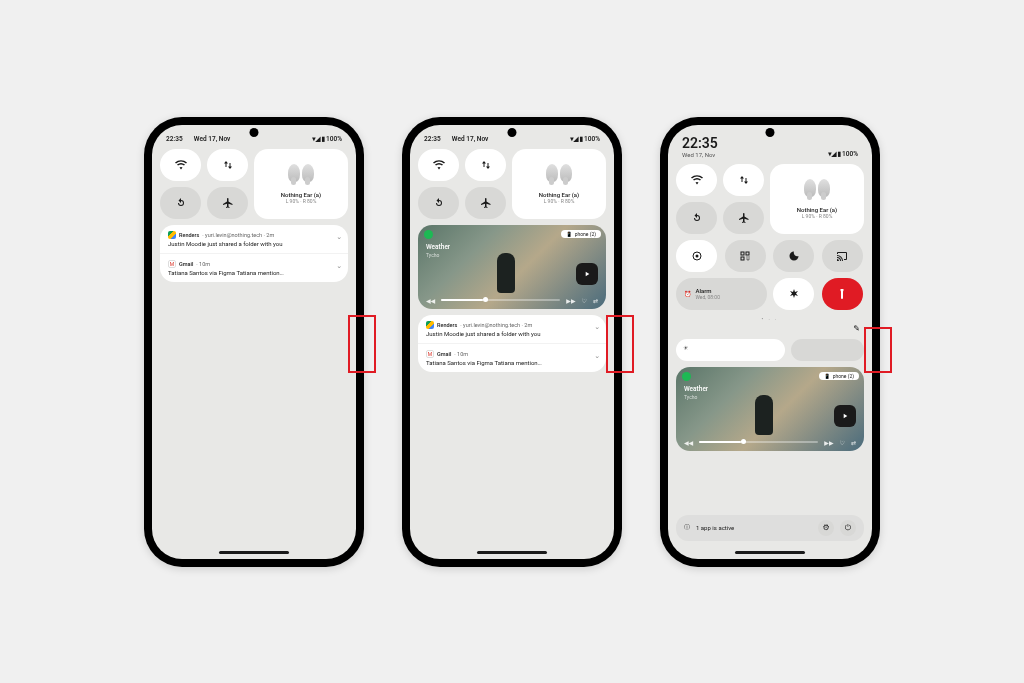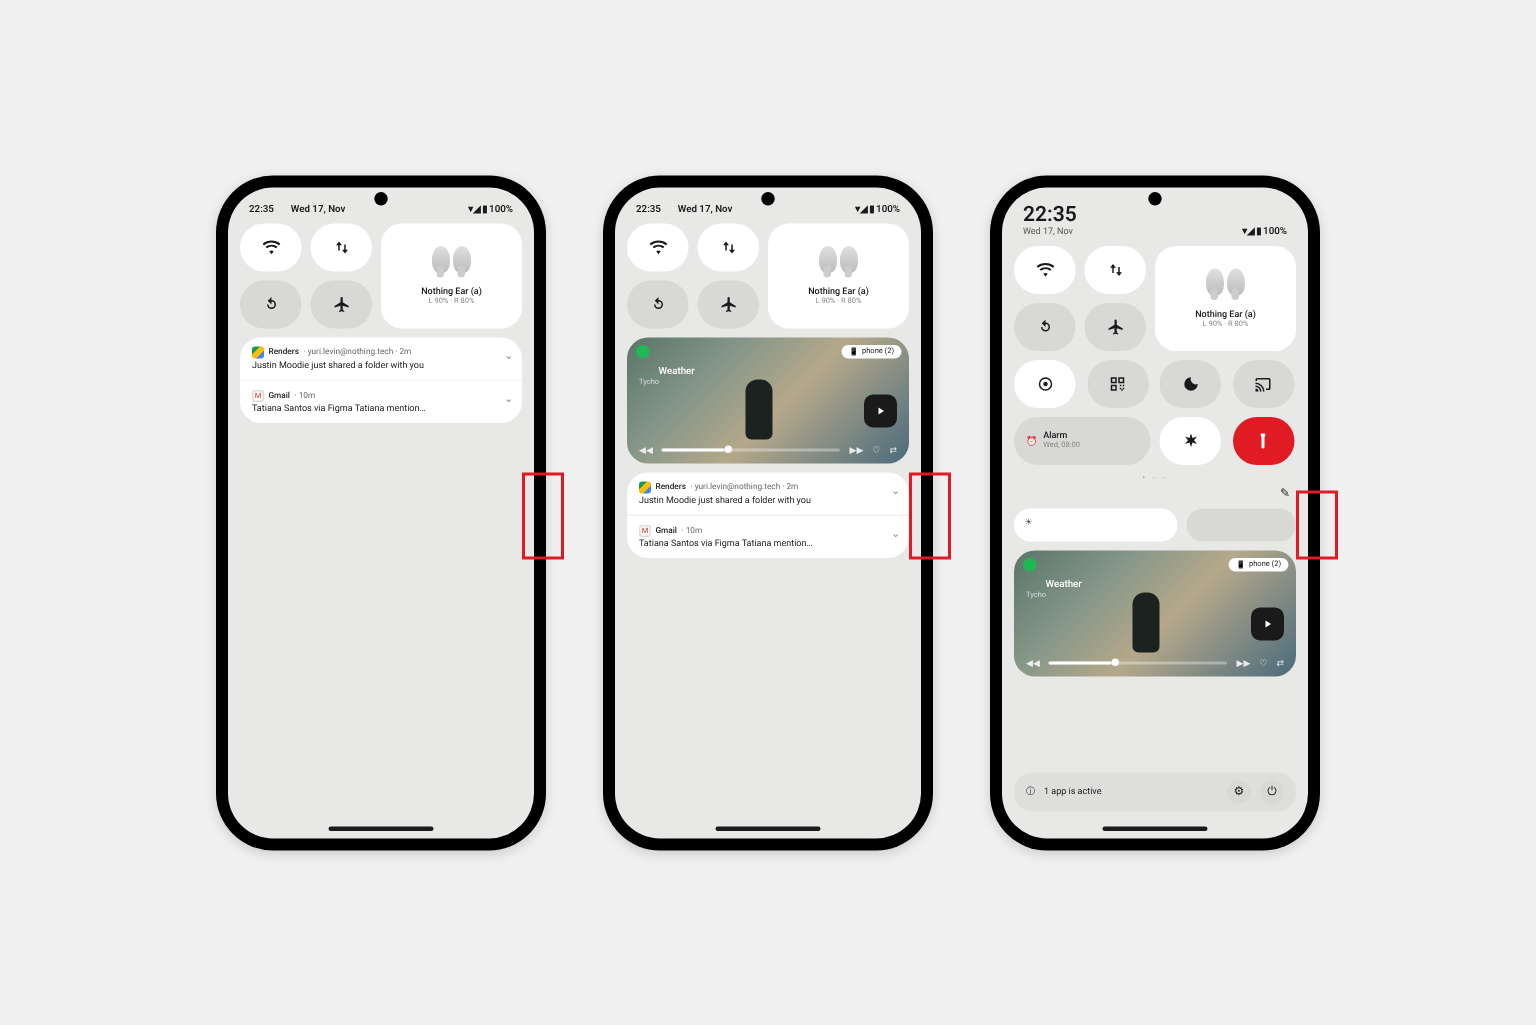--- a/index.html
+++ b/index.html
@@ -73,21 +73,21 @@
   .notif .chev{position:absolute;right:6px;top:8px;color:#888;font-size:7px;}
   .icon-sm{width:8px;height:8px;display:inline-flex;align-items:center;justify-content:center;border-radius:2px;}
   .icon-drive{background:linear-gradient(135deg,#0f9d58 33%,#ffbb00 33% 66%,#4285f4 66%);}
   .icon-gmail{background:#fff;border:1px solid #ddd;}
   
   .media{position:relative;border-radius:14px;overflow:hidden;margin-top:2px;height:84px;
     background:linear-gradient(135deg,#5a7568 0%,#869789 30%,#b5a88a 55%,#4a6b7c 100%);}
   .media .figure{position:absolute;left:42%;top:28px;width:18px;height:40px;background:#1c2220;border-radius:8px 8px 4px 4px;}
   .media .tag{position:absolute;top:5px;right:5px;background:#fff;border-radius:8px;padding:1px 5px;font-size:5px;display:flex;align-items:center;gap:2px;}
   .media .spotify{position:absolute;top:5px;left:6px;width:9px;height:9px;background:#1db954;border-radius:50%;}
-  .media .title{position:absolute;top:18px;left:21px;font-size:6.5px;color:#fff;font-weight:500;}
+  .media .title{position:absolute;top:18px;left:8px;font-size:6.5px;color:#fff;font-weight:500;}
   .media .sub{position:absolute;top:27px;left:8px;font-size:5px;color:rgba(255,255,255,0.7);}
   .media .play{position:absolute;right:8px;top:38px;width:22px;height:22px;background:#1a1a1a;border-radius:6px;display:flex;align-items:center;justify-content:center;}
   .media .play svg{fill:#fff;width:8px;height:8px;}
   .media .controls{position:absolute;bottom:5px;left:8px;right:8px;display:flex;align-items:center;gap:6px;color:rgba(255,255,255,0.85);font-size:6px;}
   .media .track{flex:1;height:2px;background:rgba(255,255,255,0.35);border-radius:2px;position:relative;}
   .media .track::before{content:"";position:absolute;left:0;top:0;height:100%;width:35%;background:#fff;border-radius:2px;}
   .media .track::after{content:"";position:absolute;left:35%;top:-2px;width:5px;height:5px;background:#fff;border-radius:50%;}
   
   .qs-row2 { display:grid; grid-template-columns:repeat(4,1fr); gap:6px; margin-bottom:6px;}
   .alarm-tile{grid-column:span 2;background:#d8d8d6;border-radius:20px;height:32px;display:flex;align-items:center;padding:0 8px;gap:4px;}

